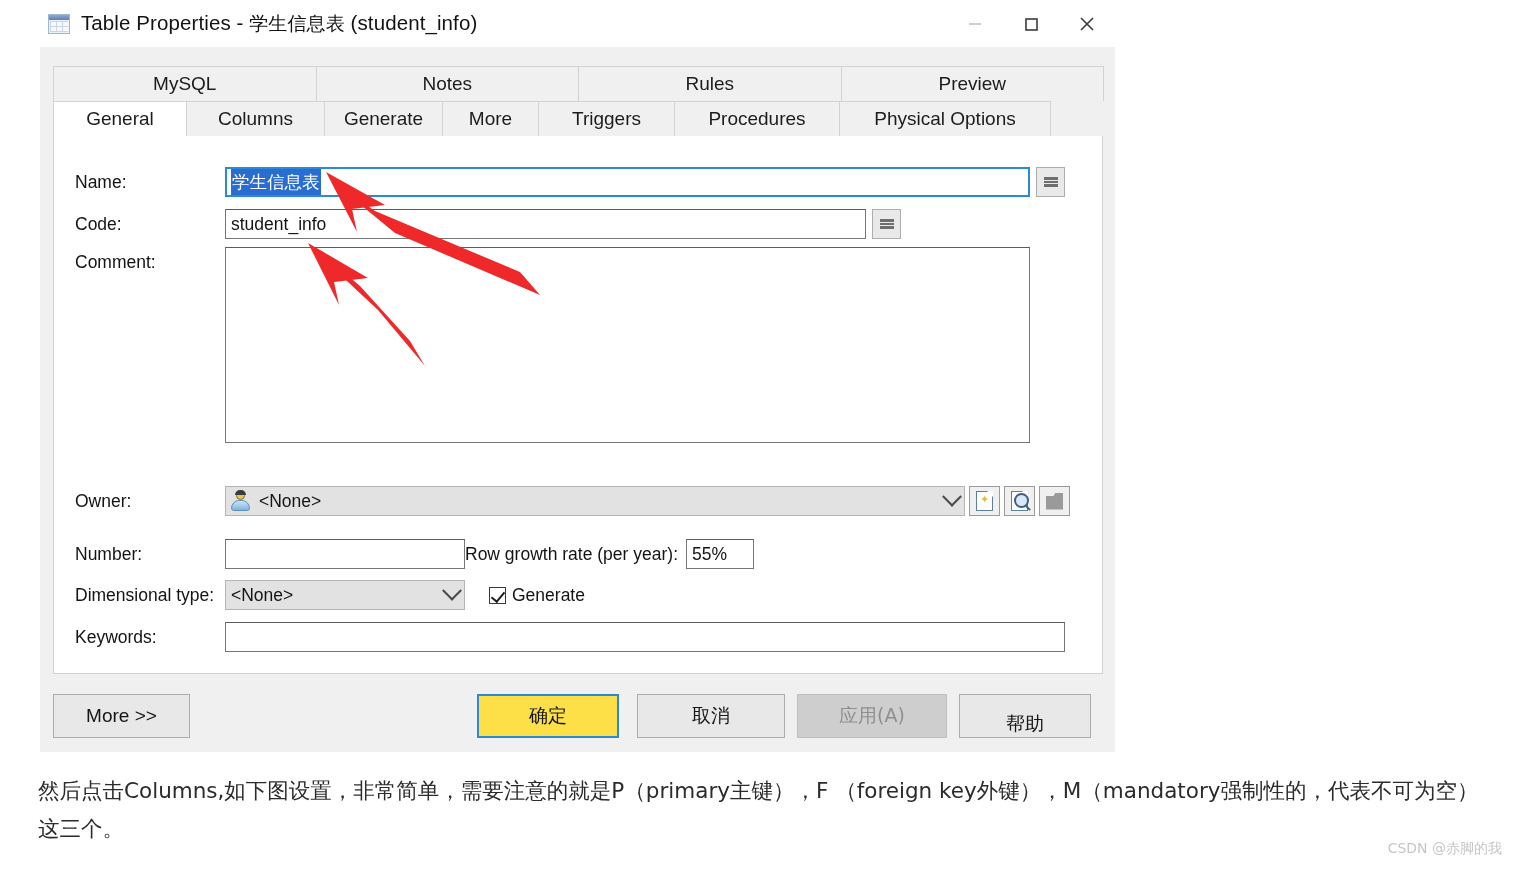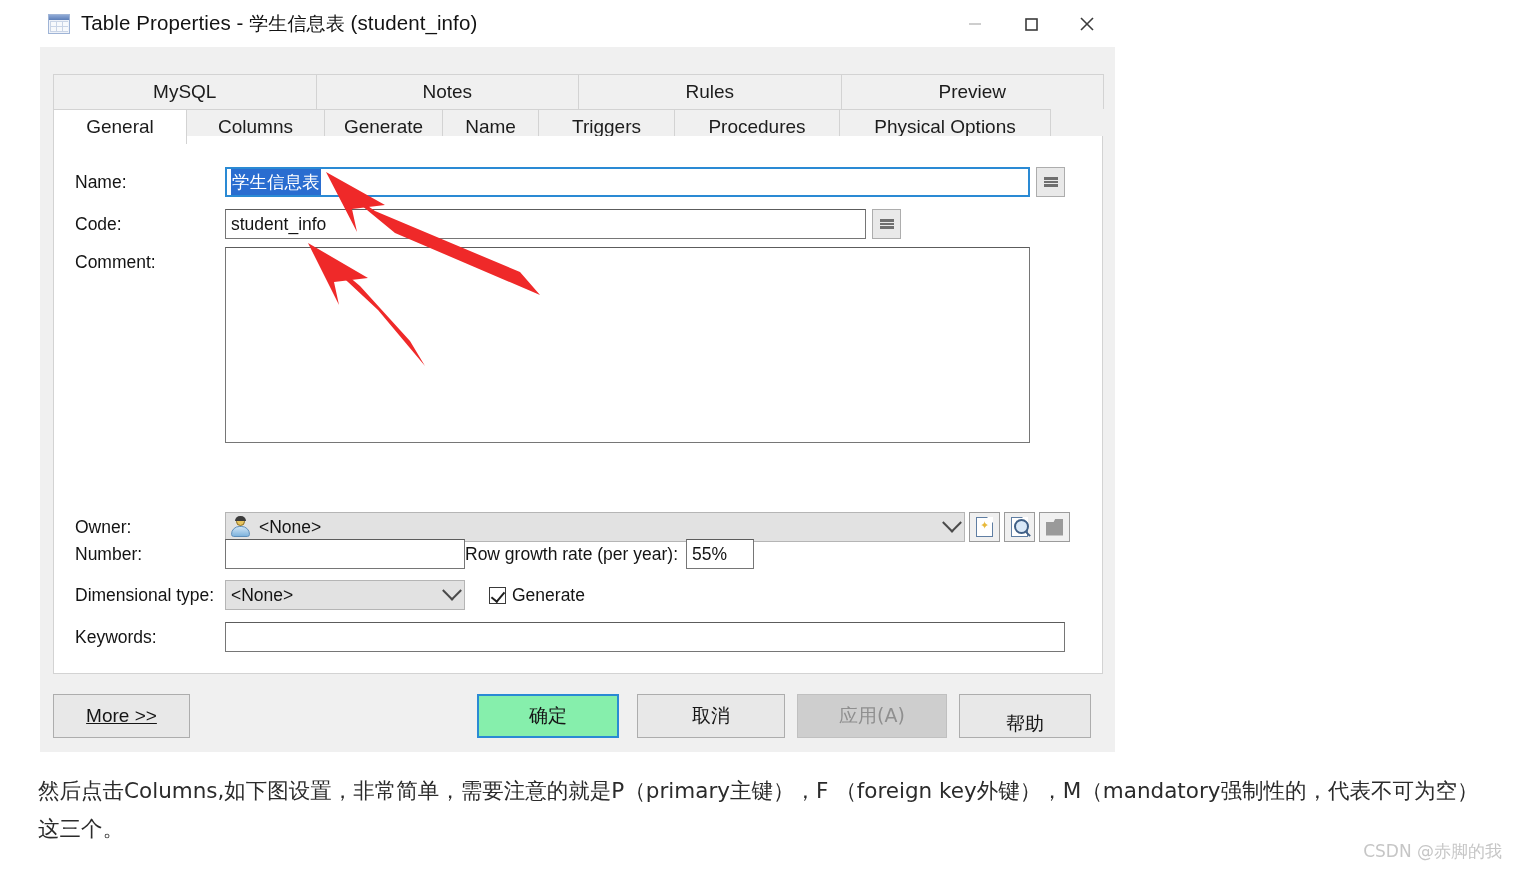--- a/index.html
+++ b/index.html
@@ -98,21 +98,21 @@
     font-size: 19px;
     color: #1c1c1c;
     margin-right: -1px;
   }
   .tab.active {
     background: #ffffff;
     border-color: #d3d3d3;
     position: relative;
     z-index: 3;
   }
-  .tab-row.row1 .tab { flex: 1 1 0; margin-top: 8px; }
+  .tab-row.row1 .tab { flex: 1 1 0; }
 
   
   #panel {
     position: absolute;
     left: 13px;
     top: 136px;
     width: 1050px;
     height: 538px;
     background: #ffffff;
     border: 1px solid #d3d3d3;
@@ -273,21 +273,21 @@
     box-sizing: border-box;
     height: 44px;
     background: #e8e8e8;
     border: 1px solid #adadad;
     display: flex; align-items: center; justify-content: center;
     font-size: 19px;
     color: #161616;
     font-family: "DejaVu Sans", sans-serif;
   }
   .dlg-btn.default {
-    background: #86efac;
+    background: #fde047;
     border: 2px solid #2a8ad4;
   }
   .dlg-btn.disabled {
     background: #cecece;
     border-color: #c0c0c0;
     color: #8f8f8f;
   }
   .dlg-btn.latin { font-family: "Liberation Sans", sans-serif; }
 
   
@@ -301,21 +301,21 @@
     width: 1450px;
     font-family: "DejaVu Sans", sans-serif;
     font-size: 21.5px;
     line-height: 38px;
     color: #2b2b2b;
   }
   #watermark {
     position: absolute;
     right: 13px;
     top: 840px;
-    font-size: 17px;
+    font-size: 14px;
     color: #c6c6c6;
     font-family: "DejaVu Sans", sans-serif;
   }
 </style>
 </head>
 <body>
 
 <div id="dialog">
 
   <div id="titlebar">
@@ -364,21 +364,21 @@
       <div class="tab active" style="width:134px">
           <span>General</span>
         </div>
       <div class="tab" style="width:139px">
           <span>Columns</span>
         </div>
       <div class="tab" style="width:119px">
           <span>Generate</span>
         </div>
       <div class="tab" style="width:97px">
-          <span>Name</span>
+          <span>More</span>
         </div>
       <div class="tab" style="width:137px">
           <span>Triggers</span>
         </div>
       <div class="tab" style="width:166px">
           <span>Procedures</span>
         </div>
       <div class="tab" style="width:212px">
           <span>Physical Options</span>
         </div>
@@ -406,21 +406,21 @@
           <span class="eq"></span>
         </div>
     </div>
 
     <div class="lbl" style="position:absolute; left:21px; top:116px;">Comment:</div>
     <div class="field" style="position:absolute; left:171px; top:111px; width:805px; height:196px; align-items:flex-start; padding-top:3px;">
         <span></span>
       </div>
 
 
-    <div class="row" style="left:21px; top:376px; width:1030px;">
+    <div class="row" style="left:21px; top:350px; width:1030px;">
       <div class="lbl" style="width:150px">Owner:</div>
       <div class="field readonly" style="width:740px; justify-content:space-between;">
         <span style="display:flex;align-items:center;">
           <span class="ownericon">
               <span class="body"></span>
               <span class="head"></span>
               <span class="hair"></span>
             </span>
           <span>&lt;None&gt;</span>
         </span>
@@ -465,21 +465,21 @@
 
     <div class="row" style="left:21px; top:486px; width:1010px;">
       <div class="lbl" style="width:150px">Keywords:</div>
       <div class="field" style="width:840px">
           <span></span>
         </div>
     </div>
   </div>
 
   <div id="footer">
-    <div class="dlg-btn latin" style="left:13px; top:10px; width:137px;text-decoration:underline;">
+    <div class="dlg-btn latin" style="left:13px; top:10px; width:137px;">
         <span>More &gt;&gt;</span>
       </div>
 
     <div class="dlg-btn default" style="left:437px; top:10px; width:142px;">
         <span>确定</span>
       </div>
     <div class="dlg-btn" style="left:597px; top:10px; width:148px;">
         <span>取消</span>
       </div>
     <div class="dlg-btn disabled" style="left:757px; top:10px; width:150px;">

